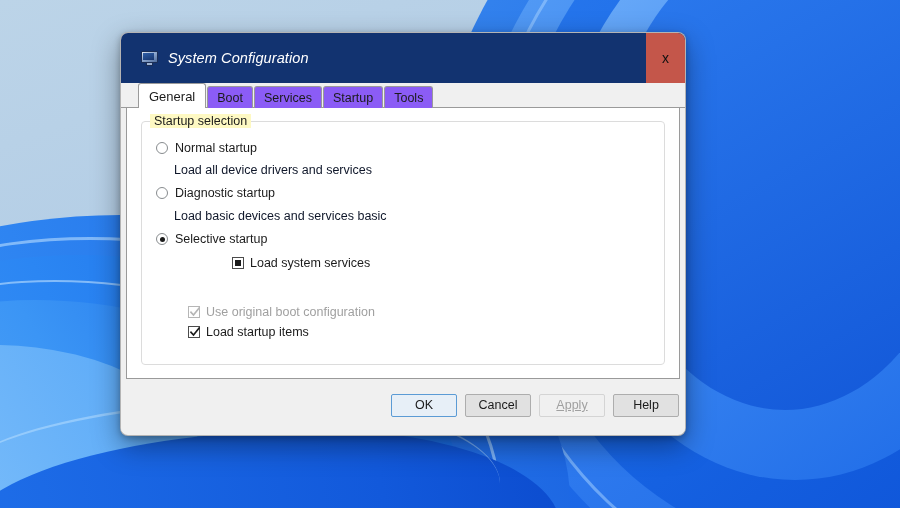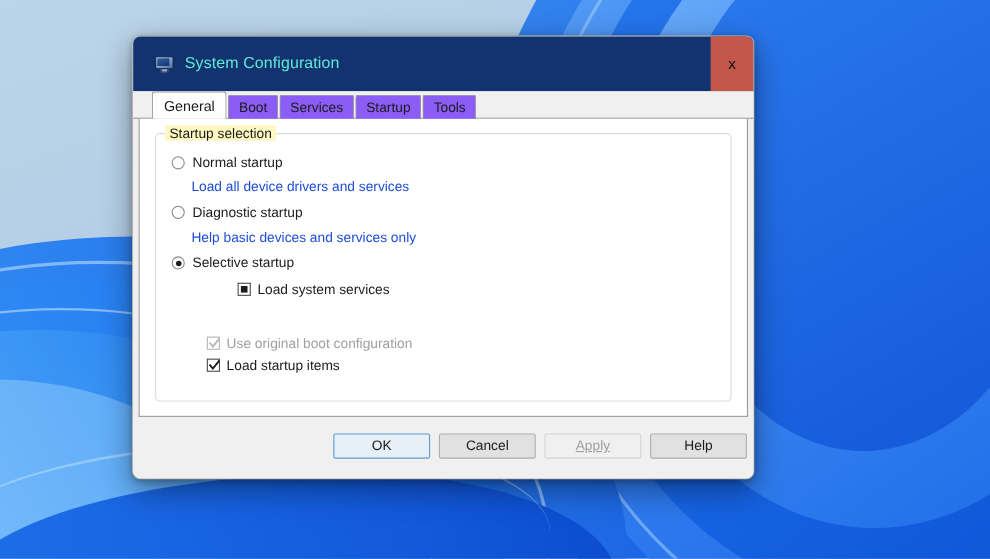--- a/index.html
+++ b/index.html
@@ -98,23 +98,24 @@
   }
   #title-icon .inner {
     position:absolute; left:2px; top:2px; width:11px; height:7px;
     background: linear-gradient(160deg,#2f5fa8,#16356e);
   }
   #title-icon .stand {
     position:absolute; left:5px; top:12px; width:7px; height:3px;
     background:#9db2d2; border:1px solid #1b2e55; border-top:none;
   }
   #title-text {
-    color: #5eead4;
+    color: #ffffff;
     font-size: 14.5px;
     letter-spacing: .1px;
+    font-style: italic;
   }
   #close-button {
     position: absolute; right: 0; top: 0;
     width: 39px; height: 50px;
     background: #c4564a;
     color: #111;
     font-size: 14px;
     display: flex; align-items: center; justify-content: center;
     cursor: pointer;
     border-top-right-radius: 7px;
@@ -179,21 +180,21 @@
     position: absolute;
     left: 8px; top: -8px;
     background: #fef9c3;
     padding: 0 4px;
     font-size: 12.5px;
     color: #1b1b1b;
   }
 
   .opt-row { position: absolute; display: flex; align-items: center; }
   .opt-label { font-size: 12.5px; color: #1b1b1b; }
-  .sub-label { position: absolute; font-size: 12.5px; color: #1d4ed8; }
+  .sub-label { position: absolute; font-size: 12.5px; color: #0f172a; }
 
   
   .radio {
     width: 12px; height: 12px;
     border: 1px solid #888c8f;
     border-radius: 50%;
     background: #fff;
     margin-right: 7px;
     position: relative;
     flex: none;
@@ -227,21 +228,21 @@
   #buttonbar {
     height: 52px;
     background: #f0f0f0;
     display: flex;
     align-items: center;
     justify-content: flex-end;
     padding-right: 6px;
     gap: 8px;
   }
   .btn {
-    width: 88px; height: 23px;
+    width: 66px; height: 23px;
     font-size: 12.5px;
     color: #1b1b1b;
     background: #e1e1e1;
     border: 1px solid #adadad;
     border-radius: 2px;
     display: flex; align-items: center; justify-content: center;
     cursor: pointer;
     font-family: "Liberation Sans", sans-serif;
     text-align: center;
   }
@@ -316,28 +317,28 @@
         <div class="opt-row" style="left:14px; top:19px;">
           <span class="radio"></span>
           <span class="opt-label">Normal startup</span>
         </div>
         <div class="sub-label" style="left:32px; top:41px;">Load all device drivers and services</div>
 
         <div class="opt-row" style="left:14px; top:64px;">
           <span class="radio"></span>
           <span class="opt-label">Diagnostic startup</span>
         </div>
-        <div class="sub-label" style="left:32px; top:87px;">Help basic devices and services only</div>
+        <div class="sub-label" style="left:32px; top:87px;">Load basic devices and services basic</div>
 
         <div class="opt-row" style="left:14px; top:110px;">
           <span class="radio checked"></span>
           <span class="opt-label">Selective startup</span>
         </div>
 
-        <div class="opt-row" style="left:46px; top:134px;padding-left:28px;">
+        <div class="opt-row" style="left:62px; top:134px;padding-left:28px;">
           <span class="cbx indeterminate"></span>
           <span class="opt-label">Load system services</span>
         </div>
 
         <div class="opt-row" style="left:46px; top:158px;margin-top:45px;">
           <span class="cbx checked">
             <svg width="12" height="12" viewBox="0 0 12 12">
               <path d="M2 6.2 L4.5 9 L10 2.2" stroke="#1b1b1b" stroke-width="1.7" fill="none" stroke-linecap="square"></path>
             </svg>
           </span>

